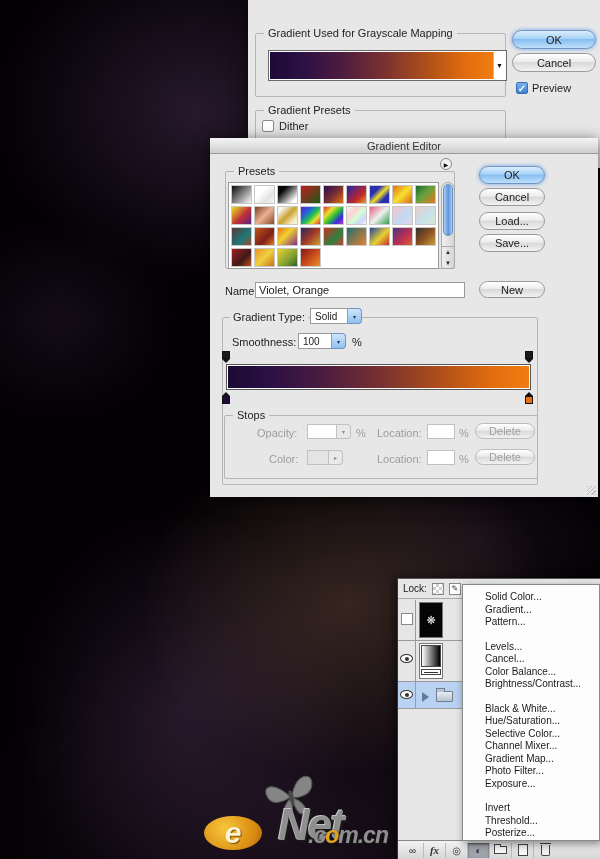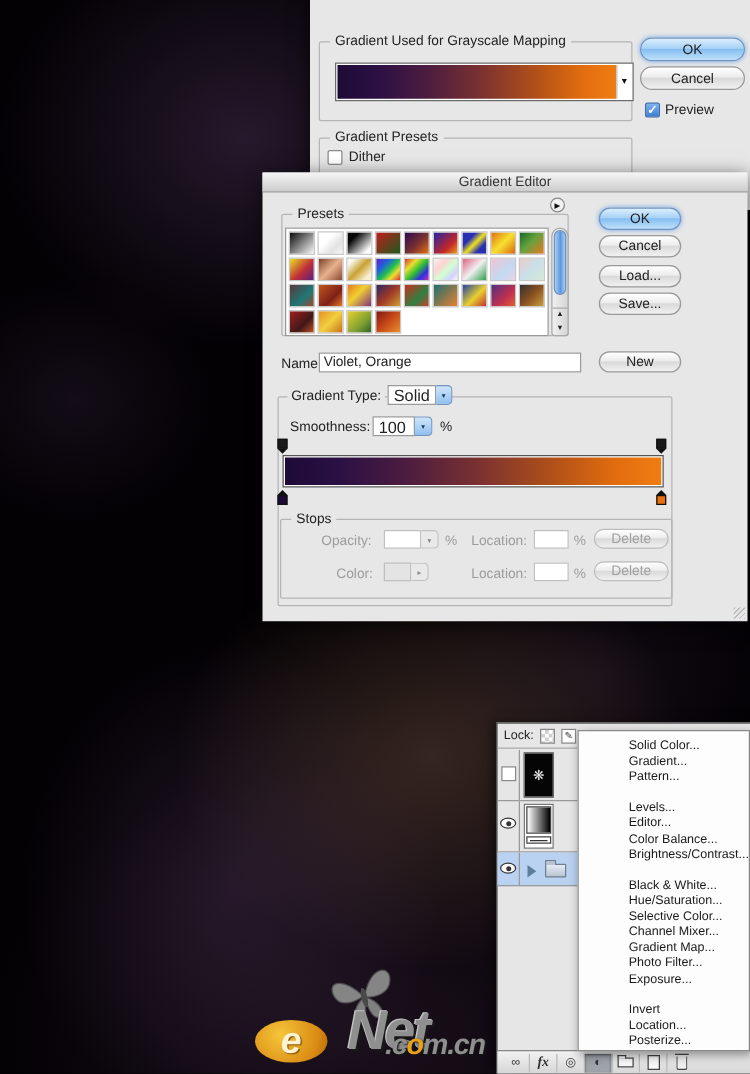--- a/index.html
+++ b/index.html
@@ -68,21 +68,21 @@
     border-top:1px solid #aaa; display:flex; flex-direction:column; align-items:center; justify-content:space-around;
     font-size:6px; color:#222; }
   #ge-bar-wrap { position:absolute; left:16px; top:226px; width:305px; height:26px;
     border:1px solid #555; padding:1px; background:#fff; }
   #ge-bar-wrap .grad { width:100%; height:100%; }
   .stop { position:absolute; width:10px; display:flex; flex-direction:column; align-items:center; }
   .stop .sq { width:8px; height:8px; border:1px solid #111; }
   .stop .pin-down { width:0; height:0; border-left:4px solid transparent; border-right:4px solid transparent; border-top:4px solid #111; }
   .stop .pin-up { width:0; height:0; border-left:4px solid transparent; border-right:4px solid transparent; border-bottom:4px solid #111; }
   .combo { position:absolute; display:flex; height:16px; }
-  .combo .val { border:1px solid #9a9a9a; background:#fff; font-size:13px; color:#222;
+  .combo .val { border:1px solid #9a9a9a; background:#fff; font-size:10px; color:#222;
     display:flex; align-items:center; padding:0 4px; flex:1; }
   .combo .arrow { width:14px; border:1px solid #6f95c5; border-left:none; border-radius:0 4px 4px 0;
     background:linear-gradient(#cfe6fb,#8fc0f0); display:flex; align-items:center; justify-content:center;
     font-size:6px; color:#12365e; }
   .combo.dis .val { border-color:#c0c0c0; color:#aaa; }
   .combo.dis .arrow { border-color:#c0c0c0; background:#e9e9e9; color:#888; }
   #ge-grip { position:absolute; right:2px; bottom:2px; width:9px; height:9px;
     background:repeating-linear-gradient(135deg,#bbb 0 1px,transparent 1px 3px); }
 
   
@@ -134,21 +134,21 @@
   .mini-folder::before { content:''; position:absolute; left:-1px; top:-3px; width:5px; height:2px;
     background:#f8f8f8; border:1px solid #444; border-bottom:none; }
   .mini-page { width:10px; height:12px; background:#f8f8f8; border:1px solid #444; }
   .mini-trash { width:9px; height:11px; border:1px solid #444; border-top:none; border-radius:0 0 2px 2px; position:relative; background:#f0f0f0; }
   .mini-trash::before { content:''; position:absolute; left:-2px; top:-2px; width:11px; height:1px; background:#444; }
 
   
   #context-menu { position:absolute; left:462px; top:584px; width:138px; height:257px;
     background:#fdfdfd; border:1px solid #8a8a8a; box-shadow:2px 3px 8px rgba(0,0,0,.45);
     padding-top:6px; overflow:hidden; }
-  .menu-item { height:12.5px; line-height:12.5px; font-size:10px; color:#1a1a1a; padding-left:40px;
+  .menu-item { height:12.5px; line-height:12.5px; font-size:10px; color:#1a1a1a; padding-left:22px;
     white-space:nowrap; }
   .menu-sep { height:12px; }
 
   
   #logo { position:absolute; left:192px; top:770px; width:215px; height:88px; }
   #logo-butterfly { position:absolute; left:70px; top:0px; transform:rotate(-14deg); }
   #logo-e { position:absolute; left:12px; top:46px; width:58px; height:34px; border-radius:50%;
     background:radial-gradient(circle at 35% 35%, #f6c53a, #d98a12 70%, #a86408);
     display:flex; align-items:center; justify-content:center;
     font-size:30px; font-weight:bold; font-style:italic; color:#fdf3d0; text-shadow:1px 1px 1px #7a4c06; }
@@ -415,31 +415,31 @@
     </div>
   </div>
 
   <div id="context-menu">
     <div id="menu-groups">
         <div class="menu-item">Solid Color...</div>
         <div class="menu-item">Gradient...</div>
         <div class="menu-item">Pattern...</div>
         <div class="menu-sep"></div>
         <div class="menu-item">Levels...</div>
-        <div class="menu-item">Editor...</div>
+        <div class="menu-item">Cancel...</div>
         <div class="menu-item">Color Balance...</div>
         <div class="menu-item">Brightness/Contrast...</div>
         <div class="menu-sep"></div>
         <div class="menu-item">Black &amp; White...</div>
         <div class="menu-item">Hue/Saturation...</div>
         <div class="menu-item">Selective Color...</div>
         <div class="menu-item">Channel Mixer...</div>
         <div class="menu-item">Gradient Map...</div>
         <div class="menu-item">Photo Filter...</div>
         <div class="menu-item">Exposure...</div>
         <div class="menu-sep"></div>
         <div class="menu-item">Invert</div>
-        <div class="menu-item">Location...</div>
+        <div class="menu-item">Threshold...</div>
         <div class="menu-item">Posterize...</div>
       </div>
   </div>
 
 </div>
 
 </body></html>

